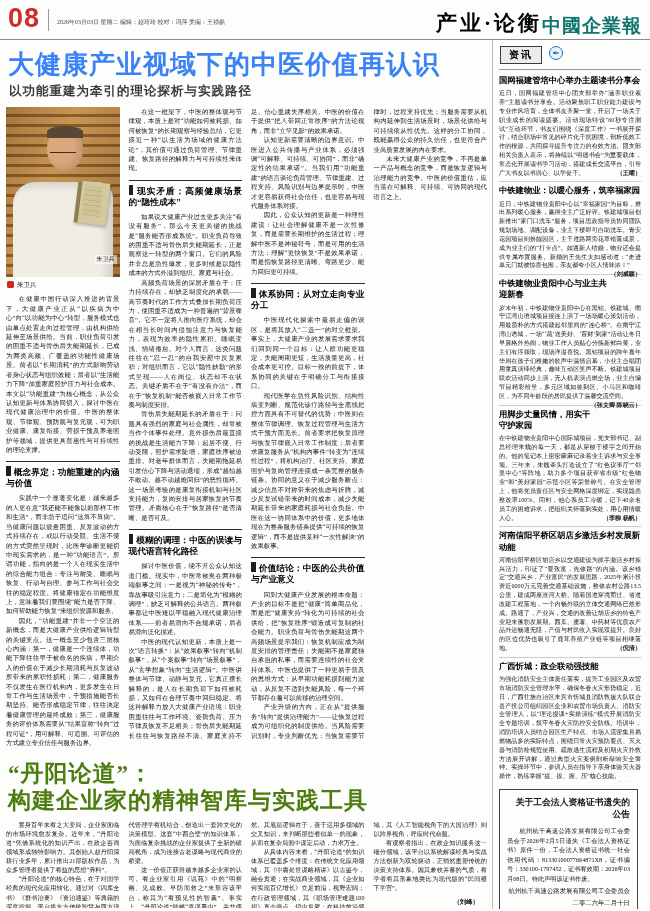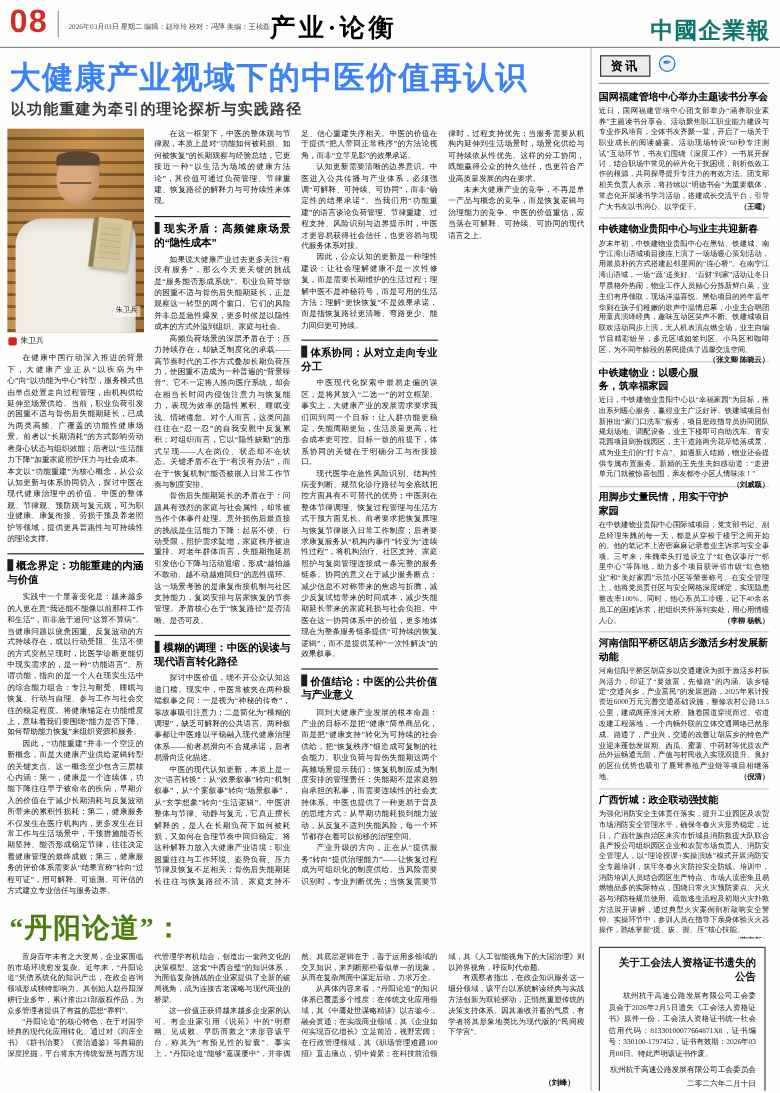--- a/index.html
+++ b/index.html
@@ -8,21 +8,21 @@
          font-family:"Liberation Serif","DejaVu Serif",serif; }
   .page { width:650px; height:911px; position:relative; padding:0; }
 
   
   .header { display:flex; align-items:flex-start; padding:5px 8px 0 8px; height:40px;
             border-bottom:1px solid #8a8a8a; }
   .page-num { font-family:"Liberation Sans","DejaVu Sans",sans-serif; font-size:27px;
               color:#d22c28; font-weight:bold; line-height:1; letter-spacing:1px; }
   .hdr-div { width:1px; height:22px; background:#999; margin:4px 8px 0 8px; }
   .date-line { font-size:6px; color:#444; margin-top:13px; white-space:nowrap; }
-  .hdr-center { flex:1; text-align:left; font-size:21px; font-weight:bold;
+  .hdr-center { flex:1; text-align:right; font-size:21px; font-weight:bold;
                 letter-spacing:3px; color:#000; margin-top:4px; }
   .masthead { font-size:19px; font-weight:bold; color:#0f766e; margin-top:8px;
               letter-spacing:1px; white-space:nowrap; }
 
   
   .content { display:flex; padding:0 4px 0 6px; }
   .main-col { width:486px; padding-right:5px; }
   .side-col { width:149px; border-left:1px solid #bbb; padding:4px 0 0 6px; margin-left:0;
               height:869px; overflow:hidden; }
 
@@ -173,20 +173,21 @@
           <p class="flow-para">回到大健康产业发展的根本命题：产业的目标不是把“健康”简单商品化，而是把“健康支持”转化为可持续的社会供给，把“恢复秩序”锻造成可复制的社会能力。职业负荷与骨伤失能期这两个高频场景提示我们：恢复机制应成为制度安排的管理责任；失能期不是家庭独自承担的私事，而需要连续性的社会支持体系。中医也提供了一种更易于普及的思维方式：从早期功能耗损到能力波动，从反复不适到失能风险，每一个环节都存在着可以前移的治理空间。</p>
 
           <p class="flow-para">产业升级的方向，正在从“提供服务”转向“提供治理能力”——让恢复过程成为可组织化的制度供给。当风险需要识别时，专业判断优先；当恢复需要节律时，过程支持优先；当服务需要从机构内延伸到生活场景时，场景化供给与可持续依从性优先。这样的分工协同，既能赢得公众的持久信任，也更符合产业高质量发展的内在要求。</p>
 
           <p class="flow-para">未来大健康产业的竞争，不再是单一产品与概念的竞争，而是恢复逻辑与治理能力的竞争。中医的价值重估，应当落在可解释、可持续、可协同的现代语言之上。</p>
         </div>
 
       <div class="bottom-block">
         <div class="bottom-headline">
           <div>“丹阳论道”：</div>
+          <div>构建企业家的精神智库与实践工具</div>
         </div>
         <div class="bottom-cols">
 
             <p class="flow-para">置身百年未有之大变局，企业家面临的市场环境愈发复杂。近年来，“丹阳论道”凭借系统化的知识产出，在政企咨询领域形成独特影响力。其创始人赵丹阳深耕行业多年，累计推出21部版权作品，为众多管理者提供了有益的思想“养料”。</p>
 
             <p class="flow-para">“丹阳论道”的核心特色，在于对国学经典的现代化应用转化。通过对《四库全书》《群书治要》《资治通鉴》等典籍的深度挖掘，平台将东方传统智慧与西方现代管理学有机结合，创造出一套跨文化的决策模型。这套“中西合璧”的知识体系，为面临复杂挑战的企业家提供了全新的破局视角，成为连接古老谋略与现代商业的桥梁。</p>
 
             <p class="flow-para">这一价值正获得越来越多企业家的认可。有企业家引用《说苑》中的“明察幽、见成败、早防而救之”来形容该平台，称其为“有预见性的智囊”。事实上，“丹阳论道”能够“嘉谋屡中”，并非偶然。其底层逻辑在于，善于运用多领域的交叉知识，来判断那些看似单一的现象，从而在复杂局面中谋定后动，力求万全。</p>
 
             <p class="flow-para">从具体内容来看，“丹阳论道”的知识体系已覆盖多个维度：在传统文化应用领域，其《中庸处世谋略精讲》以古鉴今，融会贯通；在实战商业领域，其《企业如何实现百亿增长》立足前沿，视野宏阔；在行政管理领域，其《职场管理难题100招》直击痛点，切中肯綮；在科技前沿领域，其《人工智能视角下的大国治理》则以跨界视角，呼应时代命题。</p>
@@ -207,30 +208,30 @@
 
           <div class="sb-item">
             <h4 class="sb-title">
               <span>国网福建管培中心举办主题读书分享会</span>
             </h4>
             <p class="sb-body"><span class="bd">近日，国网福建管培中心团支部举办“涵养职业素养”主题读书分享会。活动聚焦职工职业能力建设与专业作风培育，全体书友齐聚一堂，开启了一场关于职业成长的阅读盛宴。活动现场特设“60秒专注测试”互动环节，书友们围绕《深度工作》一书展开探讨，结合职场中常见的碎片化干扰困境，剖析低效工作的根源，共同探寻提升专注力的有效方法。团支部相关负责人表示，将持续以“明德书会”为重要载体，常态化开展读书学习活动，搭建成长交流平台，引导广大书友以书润心、以学促干。</span><span class="attr">（王曜）</span></p>
           </div>
 
           <div class="sb-item">
             <h4 class="sb-title">
+              <span>中铁建物业：以暖心服务，筑幸福家园</span>
+            </h4>
+            <p class="sb-body"><span class="bd">近日，中铁建物业贵阳中心以“幸福家园”为目标，推出系列暖心服务，赢得业主广泛好评。铁建城项目创新推出“家门口洗车”服务，项目思政指导员协同团队规划场地、调配设备，业主下楼即可自助洗车。青安花园项目则扮靓园区，主干道路两旁花草错落成景，成为业主们的“打卡点”。如遇新人结婚，物业还会提供专属布置服务。新婚的王先生夫妇感动道：“走进单元门就被惊喜包围，亲友都夸小区人情味浓！”</span><span class="attr">（刘威颖）</span></p>
+          </div>
+
+          <div class="sb-item">
+            <h4 class="sb-title">
               <span>中铁建物业贵阳中心与业主共迎新春</span>
             </h4>
             <p class="sb-body"><span class="bd">岁末年初，中铁建物业贵阳中心在黑钻、铁建城、南宁江湾山语城项目接连上演了一场场暖心策划活动，用最质朴的方式搭建起邻里间的“连心桥”。在南宁江湾山语城，一场“‘蔬’送美好、‘百财’到家”活动让冬日早晨格外热闹，物业工作人员贴心分拣新鲜白菜，业主们有序领取，现场洋溢喜悦。黑钻项目的跨年嘉年华则在孩子们稚嫩的歌声中温情启幕，小业主合唱团用童真演绎经典，趣味互动区笑声不断。铁建城项目联欢活动同步上演，无人机表演点燃全场，业主自编节目精彩纷呈，多元区域如签到区、小马区和咖啡区，为不同年龄段的居民提供了温馨交流空间。</span><span class="attr">（张文卿 陈晓云）</span></p>
-          </div>
-
-          <div class="sb-item">
-            <h4 class="sb-title">
-              <span>中铁建物业：以暖心服务，筑幸福家园</span>
-            </h4>
-            <p class="sb-body"><span class="bd">近日，中铁建物业贵阳中心以“幸福家园”为目标，推出系列暖心服务，赢得业主广泛好评。铁建城项目创新推出“家门口洗车”服务，项目思政指导员协同团队规划场地、调配设备，业主下楼即可自助洗车。青安花园项目则扮靓园区，主干道路两旁花草错落成景，成为业主们的“打卡点”。如遇新人结婚，物业还会提供专属布置服务。新婚的王先生夫妇感动道：“走进单元门就被惊喜包围，亲友都夸小区人情味浓！”</span><span class="attr">（刘威颖）</span></p>
           </div>
 
           <div class="sb-item">
             <h4 class="sb-title">
               <span>用脚步丈量民情，用实干守护家园</span>
             </h4>
             <p class="sb-body"><span class="bd">在中铁建物业贵阳中心国际城项目，党支部书记、副总经理朱魏的每一天，都是从穿梭于楼宇之间开始的。他的笔记本上密密麻麻记录着业主诉求与安全事项。三年来，朱魏牵头打造设立了“红色议事厅”“邻里中心”等阵地，助力多个项目获评省市级“红色物业”和“美好家园”示范小区等荣誉称号。在安全管理上，他将党员责任区与安全网格深度绑定，实现隐患整改率100%。同时，他心系员工冷暖，记下40余名员工的困难诉求，把组织关怀落到实处，用心用情暖人心。</span><span class="attr">（李柳 杨帆）</span></p>
           </div>
 
           <div class="sb-item">

